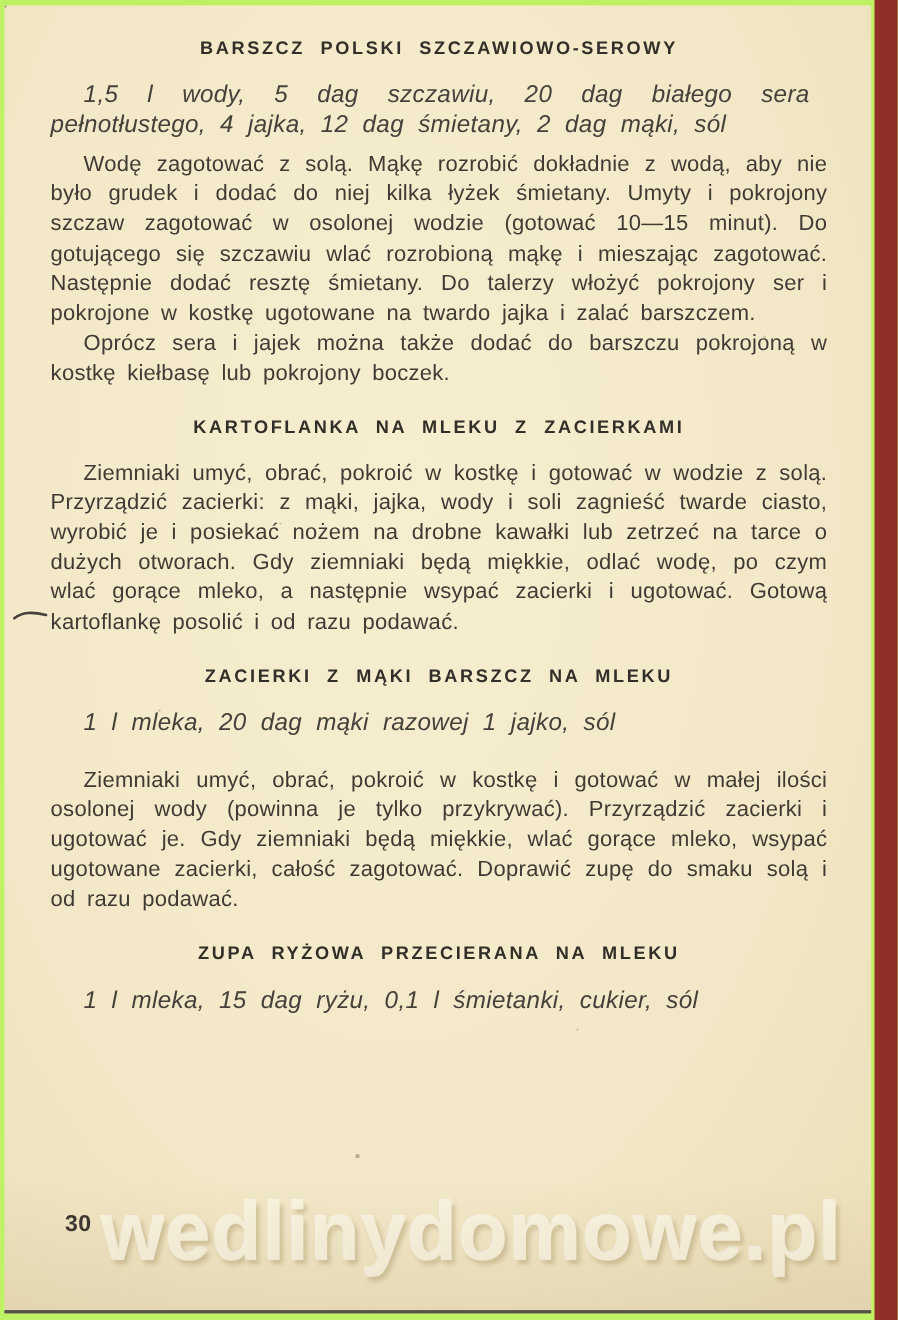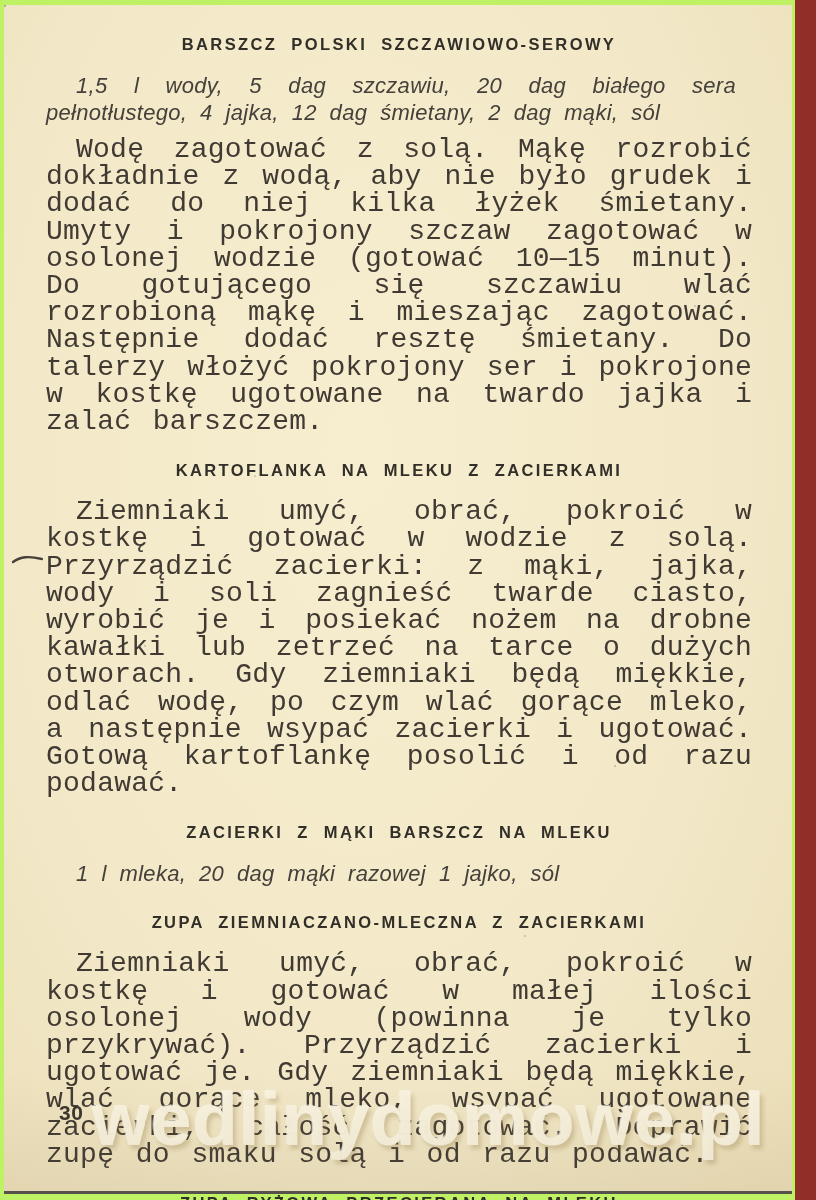--- a/index.html
+++ b/index.html
@@ -49,23 +49,23 @@
   .ingredients{
     margin:0 16px 10px 0;
     font-style:italic;
     font-size:22px;line-height:27px;
     text-indent:30px;text-align:justify;
     word-spacing:6.5px;letter-spacing:.3px;
     color:#45403a;
   }
   .para{
     margin:0;
-    font-size:28px;line-height:27.2px;
+    font-size:20px;line-height:27.2px;
     text-indent:30px;text-align:justify;
-    word-spacing:4.5px;letter-spacing:.25px;font-family:Liberation Mono, monospace;
+    word-spacing:4.5px;letter-spacing:.25px;
   }
   .page-number{
     position:absolute;left:55px;top:1096px;
     font-size:21px;font-weight:bold;color:#3a352f;letter-spacing:.5px;
   }
   .watermark{
     position:absolute;left:88px;top:1072px;width:700px;
     font-size:74px;font-weight:bold;letter-spacing:1px;
     color:rgba(249,242,223,.96);
     text-shadow:3px 4px 4px rgba(150,125,70,.32), -1px -1px 0 rgba(255,255,255,.55);
@@ -82,34 +82,34 @@
 <div class="frame">
   <div class="paper">
     <div class="specks"></div>
 
     <div class="content">
 
       <section class="recipe">
         <h2 class="recipe-title">BARSZCZ POLSKI SZCZAWIOWO-SEROWY</h2>
         <p class="ingredients">1,5 l wody, 5 dag szczawiu, 20 dag białego sera pełnotłustego, 4 jajka, 12 dag śmietany, 2 dag mąki, sól</p>
         <p class="para">Wodę zagotować z solą. Mąkę rozrobić dokładnie z wodą, aby nie było grudek i dodać do niej kilka łyżek śmietany. Umyty i pokrojony szczaw zagotować w osolonej wodzie (gotować 10—15 minut). Do gotującego się szczawiu wlać rozrobioną mąkę i mieszając zagotować. Następnie dodać resztę śmietany. Do talerzy włożyć pokrojony ser i pokrojone w kostkę ugotowane na twardo jajka i zalać barszczem.</p>
+        <p class="para">Oprócz sera i jajek można także dodać do barszczu pokrojoną w kostkę kiełbasę lub pokrojony boczek.</p>
       </section>
 
       <section class="recipe">
         <h2 class="recipe-title">KARTOFLANKA NA MLEKU Z ZACIERKAMI</h2>
         <p class="para">Ziemniaki umyć, obrać, pokroić w kostkę i gotować w wodzie z solą. Przyrządzić zacierki: z mąki, jajka, wody i soli zagnieść twarde ciasto, wyrobić je i posiekać nożem na drobne kawałki lub zetrzeć na tarce o dużych otworach. Gdy ziemniaki będą miękkie, odlać wodę, po czym wlać gorące mleko, a następnie wsypać zacierki i ugotować. Gotową kartoflankę posolić i od razu podawać.</p>
       </section>
 
       <section class="recipe">
         <h2 class="recipe-title">ZACIERKI Z MĄKI BARSZCZ NA MLEKU</h2>
         <p class="ingredients">1 l mleka, 20 dag mąki razowej 1 jajko, sól</p>
       </section>
 
       <section class="recipe">
-        <h2 class="recipe-title">ZUPA ZIEMNIACZANO-MLECZNA Z ZACIERKAMI</h2>
         <p class="para">Ziemniaki umyć, obrać, pokroić w kostkę i gotować w małej ilości osolonej wody (powinna je tylko przykrywać). Przyrządzić zacierki i ugotować je. Gdy ziemniaki będą miękkie, wlać gorące mleko, wsypać ugotowane zacierki, całość zagotować. Doprawić zupę do smaku solą i od razu podawać.</p>
       </section>
 
       <section class="recipe">
         <h2 class="recipe-title">ZUPA RYŻOWA PRZECIERANA NA MLEKU</h2>
         <p class="ingredients">1 l mleka, 15 dag ryżu, 0,1 l śmietanki, cukier, sól</p>
       </section>
 
     </div>
 

